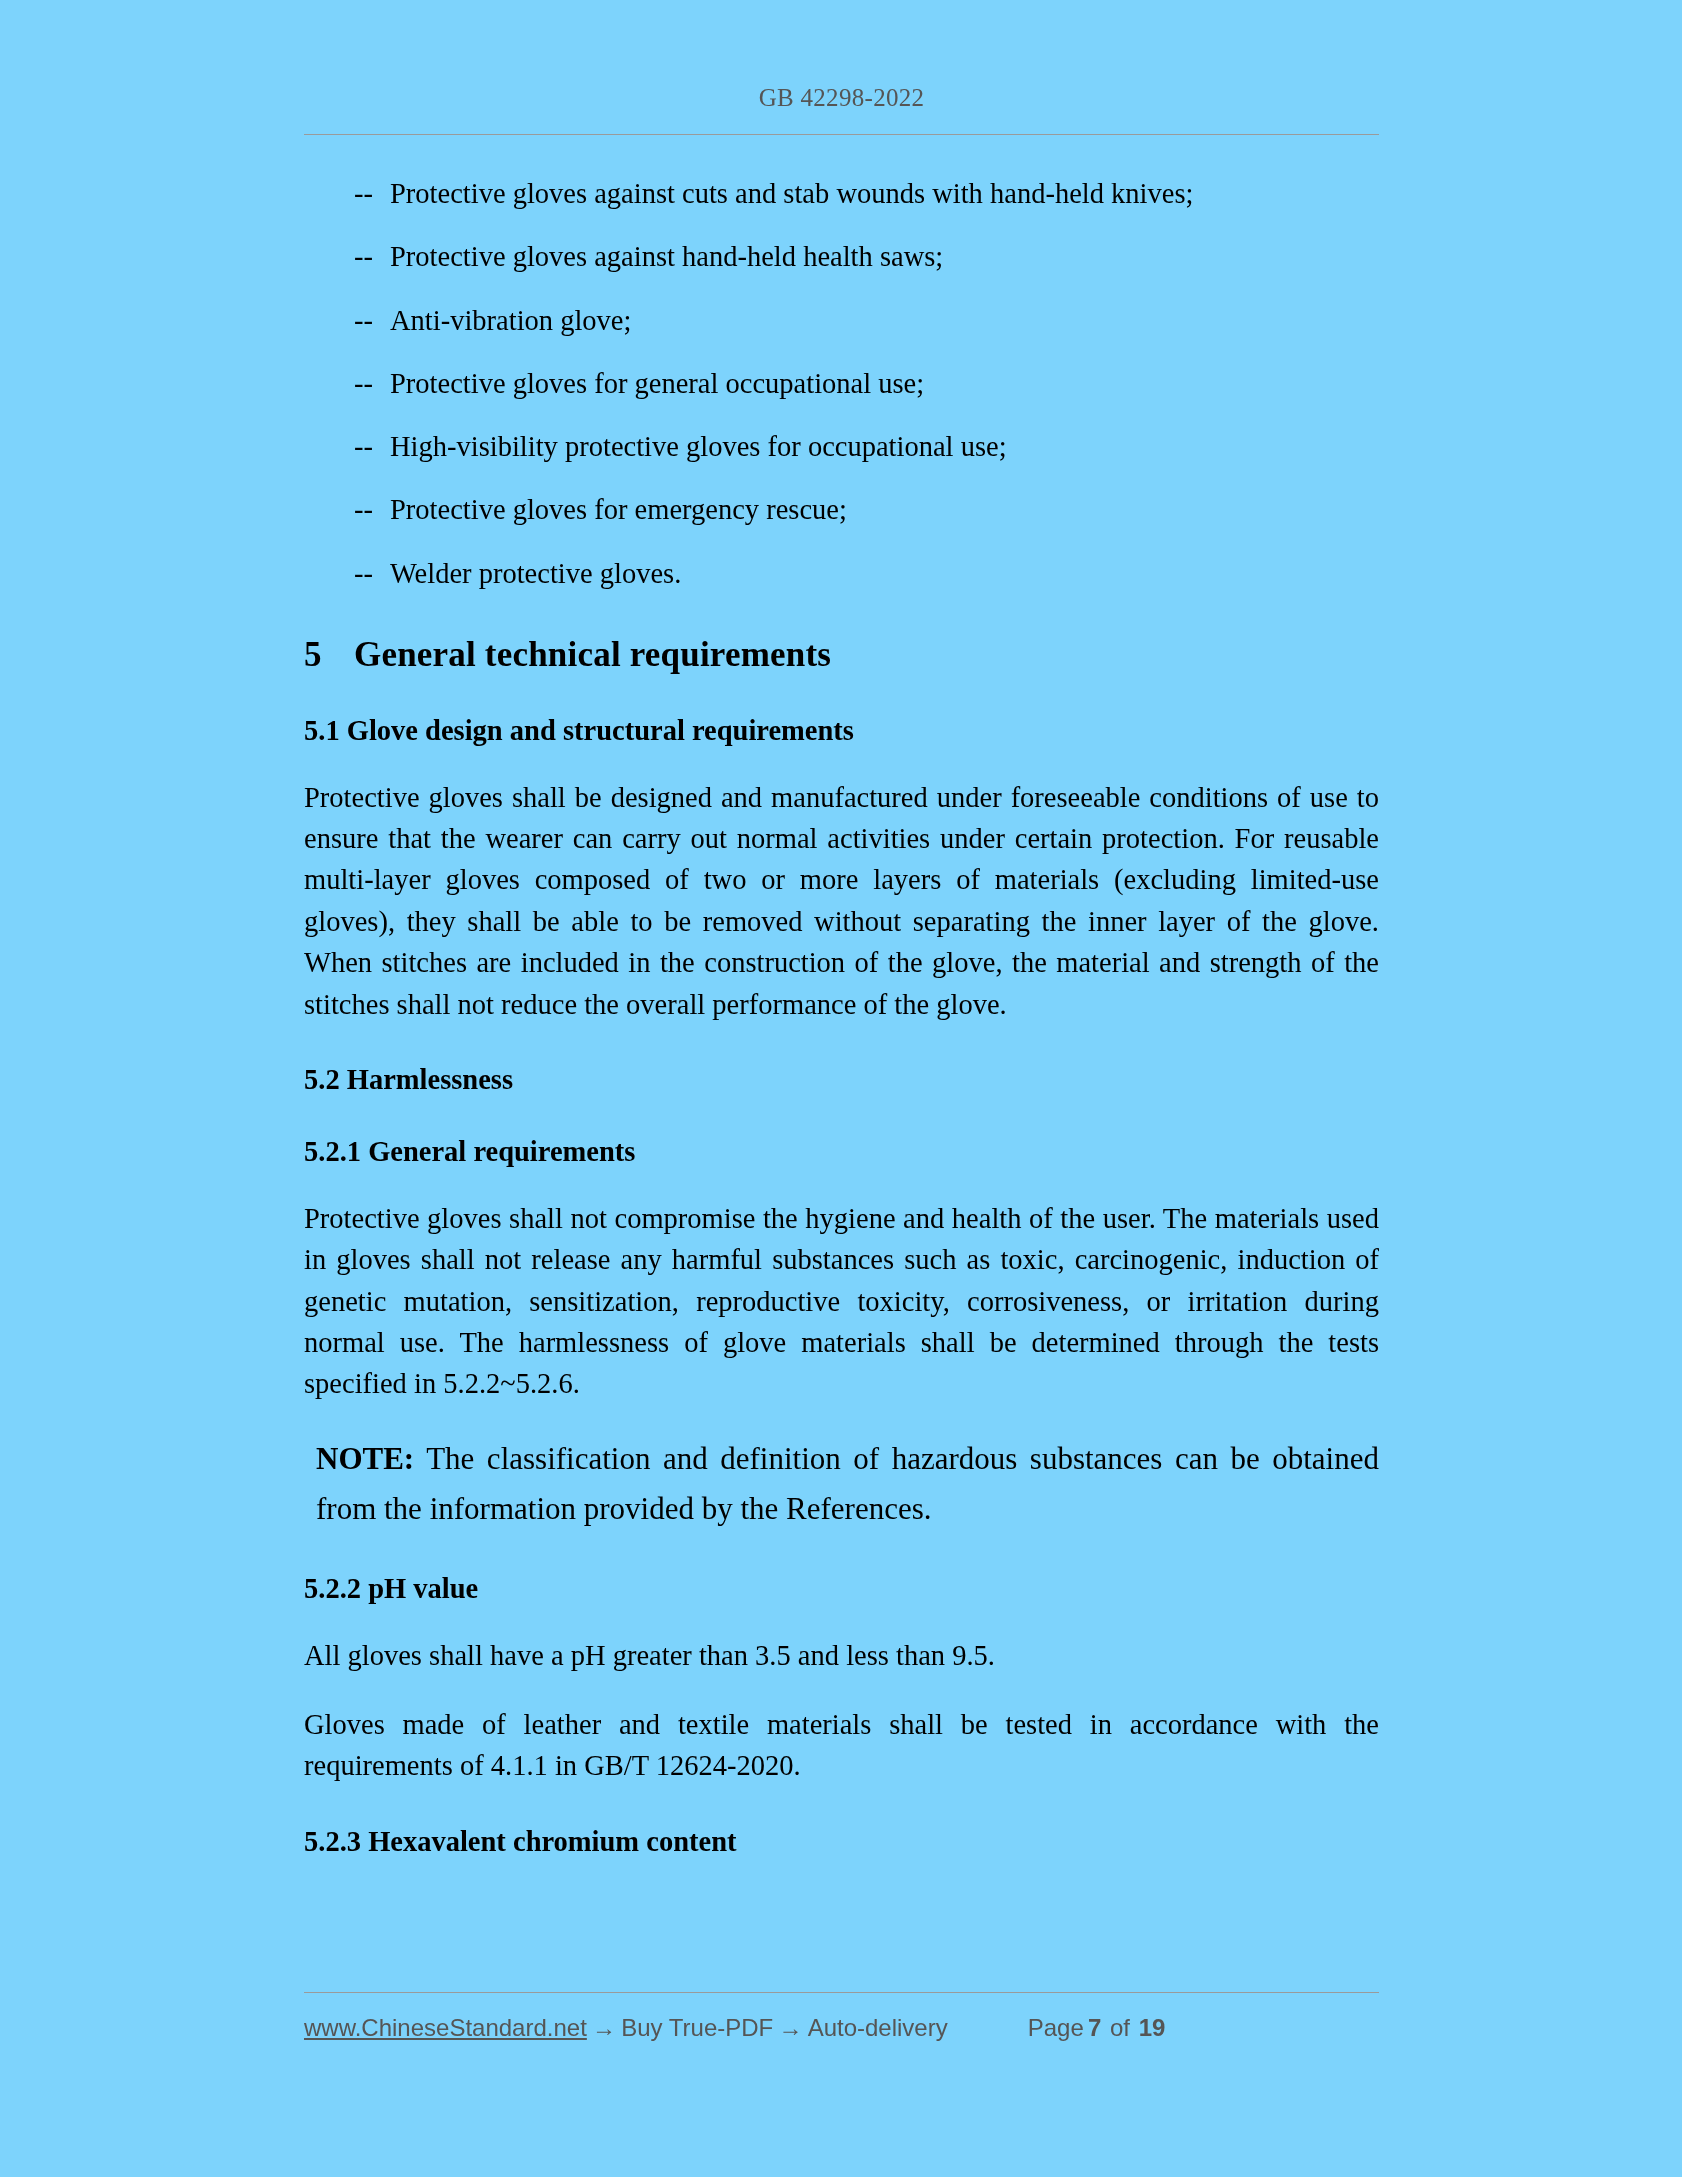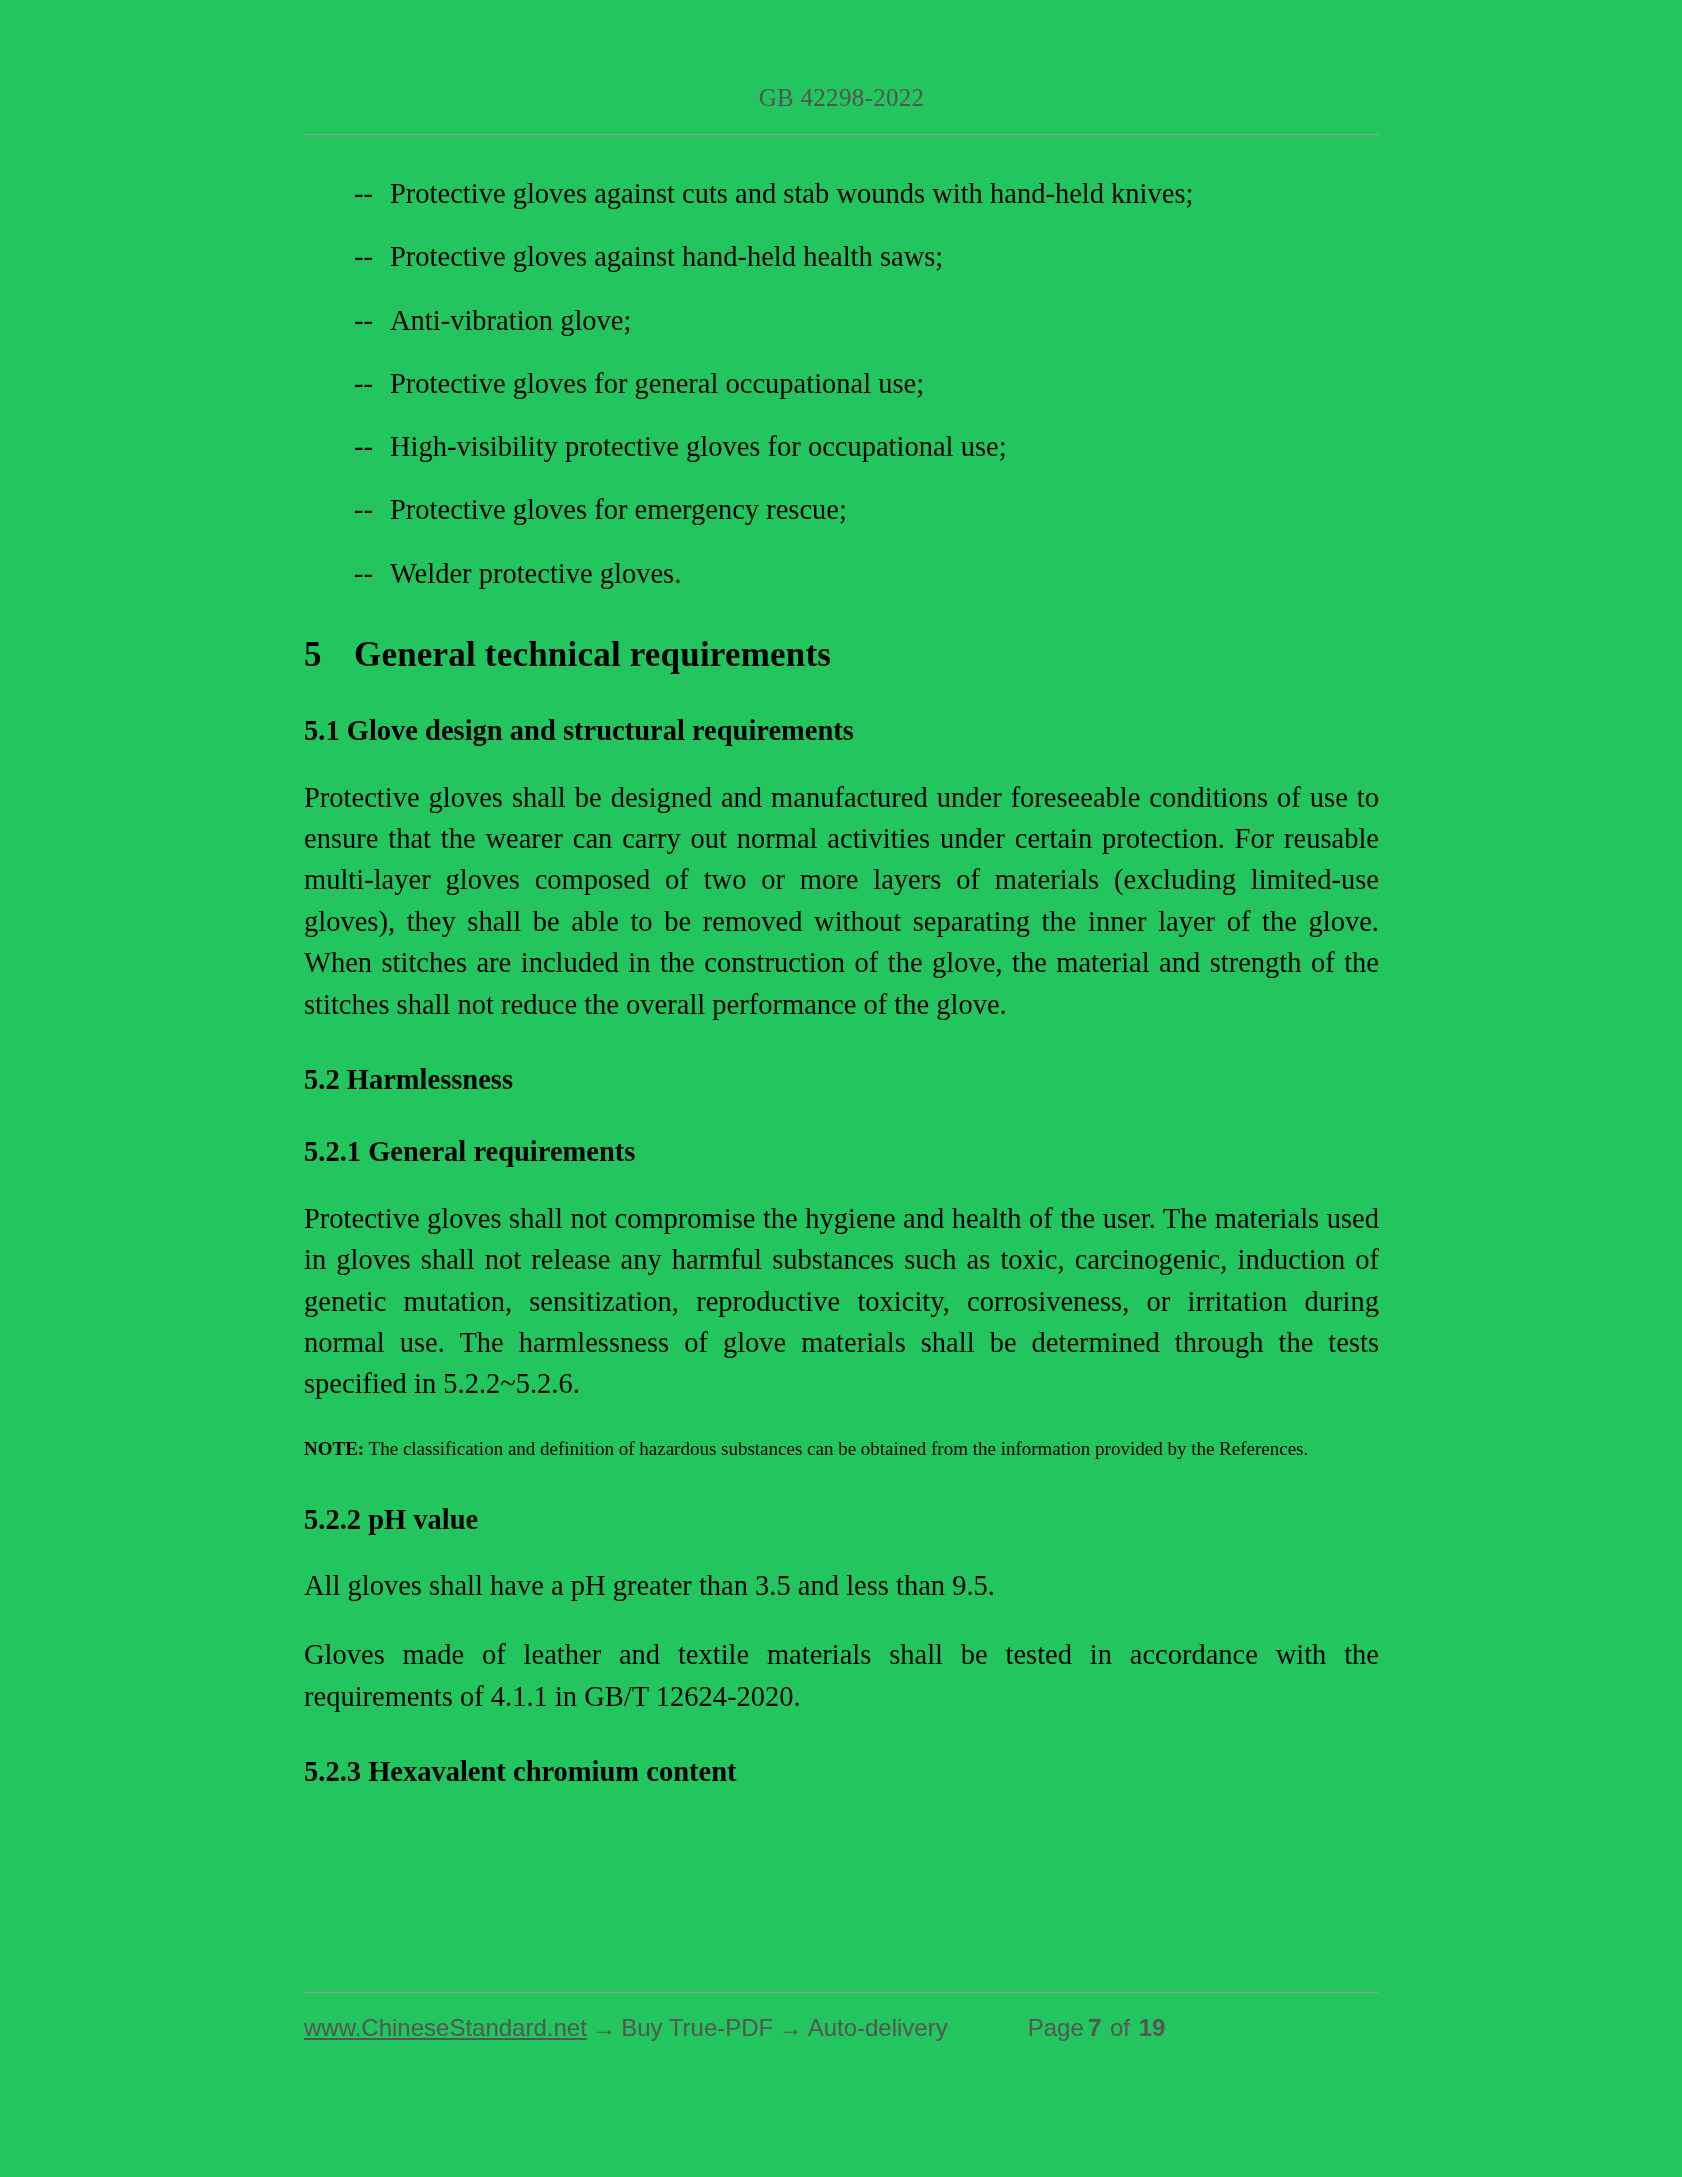--- a/index.html
+++ b/index.html
@@ -4,21 +4,21 @@
 <style>
   html, body {
     margin: 0;
     padding: 0;
     background: #ffffff;
   }
   .page {
     position: relative;
     width: 1683px;
     height: 2177px;
-    background: #22c55e;
+    background: #7dd3fc;
     margin: 0 auto;
     font-family: "Liberation Serif", "DejaVu Serif", serif;
     color: #000000;
     overflow: hidden;
   }
 
   
   .page-header {
     position: absolute;
     left: 304px;
@@ -91,23 +91,23 @@
 
   p.body-text {
     font-size: 28.5px;
     line-height: 1.455;
     margin: 28px 0 0 0;
     text-align: justify;
     text-justify: inter-word;
   }
 
   p.note-text {
-    font-size: 19px;
+    font-size: 31px;
     line-height: 1.62;
-    margin: 29px 0 0 0;
+    margin: 29px 0 0 12px;
     text-align: justify;
   }
   p.note-text .note-label {
     font-weight: bold;
   }
 
   
   .page-footer {
     position: absolute;
     left: 304px;

